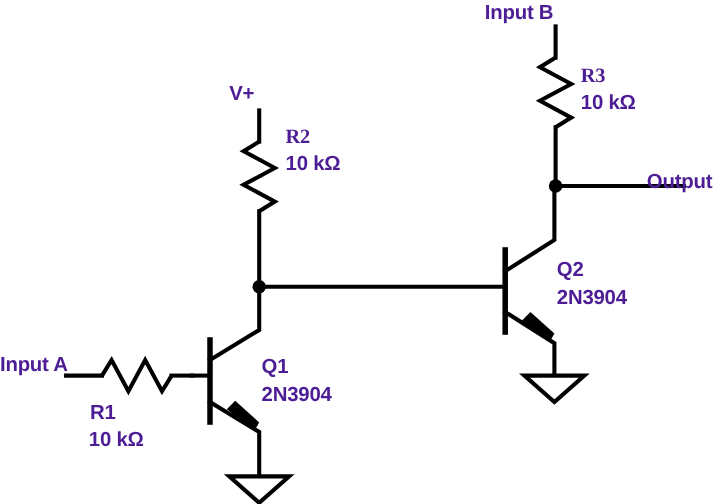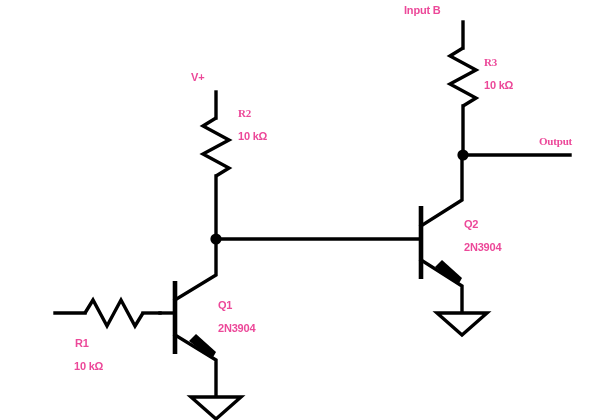--- a/index.html
+++ b/index.html
@@ -52,23 +52,23 @@
     fill: #000000;
   }
   .arrow-head {
     fill: #000000;
     stroke: none;
   }
   .lbl {
     position: absolute;
     font-family: "Liberation Sans", sans-serif;
     font-weight: bold;
-    font-size: 11px;
+    font-size: 17px;
     line-height: 19px;
-    color: #ec4899;
+    color: #4c1d95;
     white-space: nowrap;
     letter-spacing: -0.2px;
   }
 </style>
 </head>
 <body>
 
 <div id="canvas">
 
   <svg id="schematic" viewBox="0 0 600 420">
@@ -125,20 +125,21 @@
 
       <polygon class="arrow-head" points="458,285 435,267 442,260 462,278"></polygon>
     </g>
 
     <g>
       <polygon class="gnd-tri" points="437,313 487,313 462,335"></polygon>
     </g>
 
   </svg>
 
+  <div class="lbl" style="left:0px; top:294px;">Input A</div>
 
   <div class="lbl" style="left:75px; top:334px;text-align:right;">R1</div>
 
   <div class="lbl" style="left:74px; top:357px;">10 kΩ</div>
 
   <div class="lbl" style="left:191px; top:68px;">V+</div>
 
   <div class="lbl" style="left:238px; top:104px;font-family:Liberation Serif, serif;">R2</div>
 
   <div class="lbl" style="left:238px; top:127px;">10 kΩ</div>
@@ -146,19 +147,19 @@
   <div class="lbl" style="left:218px; top:296px;text-align:right;">Q1</div>
 
   <div class="lbl" style="left:218px; top:319px;">2N3904</div>
 
   <div class="lbl" style="left:404px; top:1px;">Input B</div>
 
   <div class="lbl" style="left:484px; top:53px;font-family:Liberation Serif, serif;">R3</div>
 
   <div class="lbl" style="left:484px; top:76px;">10 kΩ</div>
 
-  <div class="lbl" style="left:539px; top:132px;font-family:Liberation Serif, serif;">Output</div>
+  <div class="lbl" style="left:539px; top:142px;">Output</div>
 
   <div class="lbl" style="left:464px; top:215px;">Q2</div>
 
   <div class="lbl" style="left:464px; top:238px;">2N3904</div>
 
 </div>
 
 </body></html>

